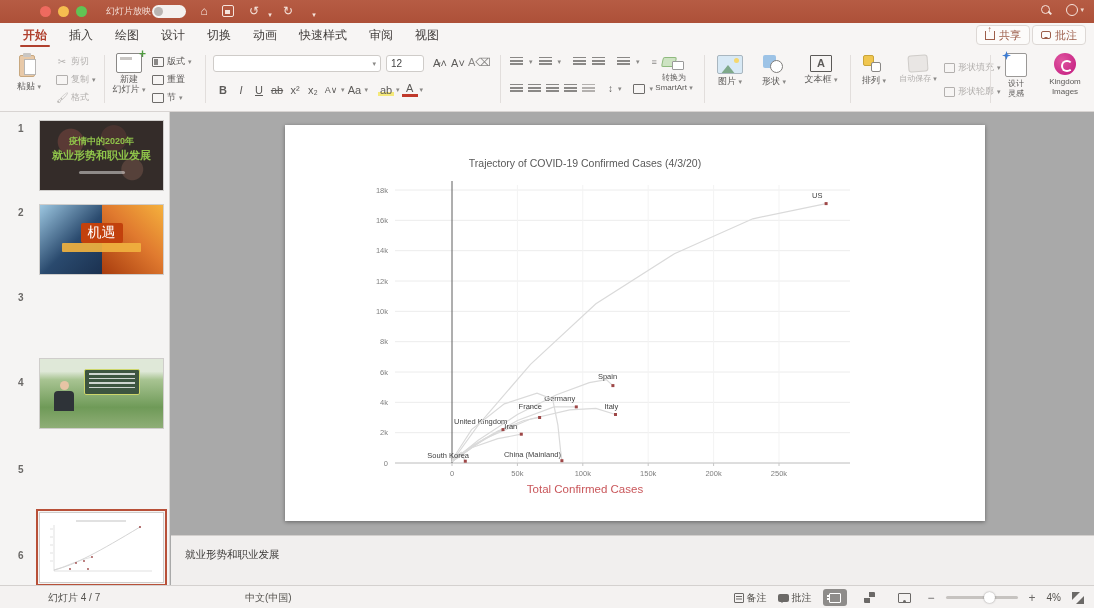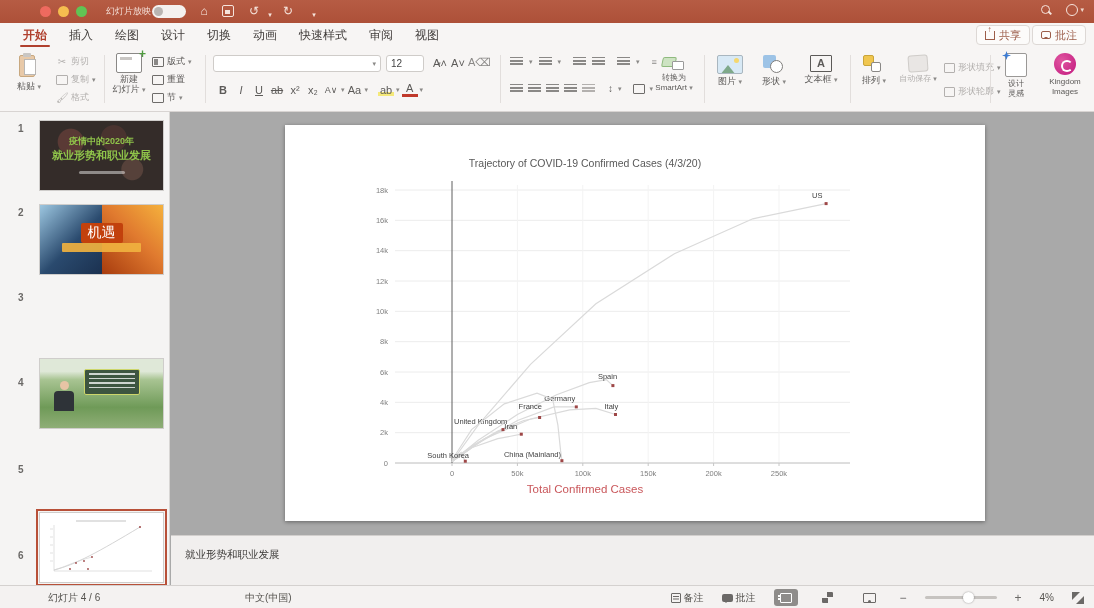--- a/index.html
+++ b/index.html
@@ -186,21 +186,21 @@
   .notes { position:absolute; left:171px; top:535px; right:0; height:50px; background:#f1efee;
            border-top:1px solid #d2cfcd; }
   .notes .ph { position:absolute; left:14px; top:12px; font-size:10.5px; color:#3c3a38; }
 
   
   .statusbar { position:absolute; left:0; bottom:0; width:100%; height:23px; background:#f4f2f1;
                border-top:1px solid #d4d1cf; font-size:10px; color:#55534f; }
   .sb-left { position:absolute; left:48px; top:5px; }
   .sb-lang { position:absolute; left:245px; top:5px; }
   .sb-right { position:absolute; right:10px; top:0; height:23px; display:flex; align-items:center;
-              gap:18px; }
+              gap:11px; }
   .sb-item { display:flex; align-items:center; gap:3px; }
   .noteic { width:10px; height:10px; border:1.2px solid #6b6967; border-radius:1px; position:relative;}
   .noteic::after{ content:""; position:absolute; left:1px; top:2px; right:1px; height:1px;
     background:#6b6967; box-shadow:0 2.5px 0 #6b6967; }
   .bub2 { width:11px; height:8px; background:#6b6967; border-radius:2px; position:relative; }
   .bub2::after{ content:""; position:absolute; left:2px; bottom:-3px; border:2.5px solid transparent;
     border-top-color:#6b6967; }
   .vbtn { width:24px; height:17px; border-radius:3px; display:flex; align-items:center;
           justify-content:center; }
   .vbtn.sel { background:#8e8c8a; }
@@ -572,21 +572,21 @@
           <text x="300" y="368" text-anchor="middle" class="cxlabel" fill="#c9565a">Total Confirmed Cases</text>
         </svg>
     </div>
   </div>
 
   <div class="notes">
     <span class="ph">就业形势和职业发展</span>
   </div>
 
   <div class="statusbar">
-    <span class="sb-left">幻灯片 4 / 6</span>
+    <span class="sb-left">幻灯片 4 / 7</span>
     <span class="sb-lang">中文(中国)</span>
     <div class="sb-right">
       <span class="sb-item">
         <span class="noteic"></span>
         <span>备注</span>
       </span>
       <span class="sb-item">
         <span class="bub2"></span>
         <span>批注</span>
       </span>

